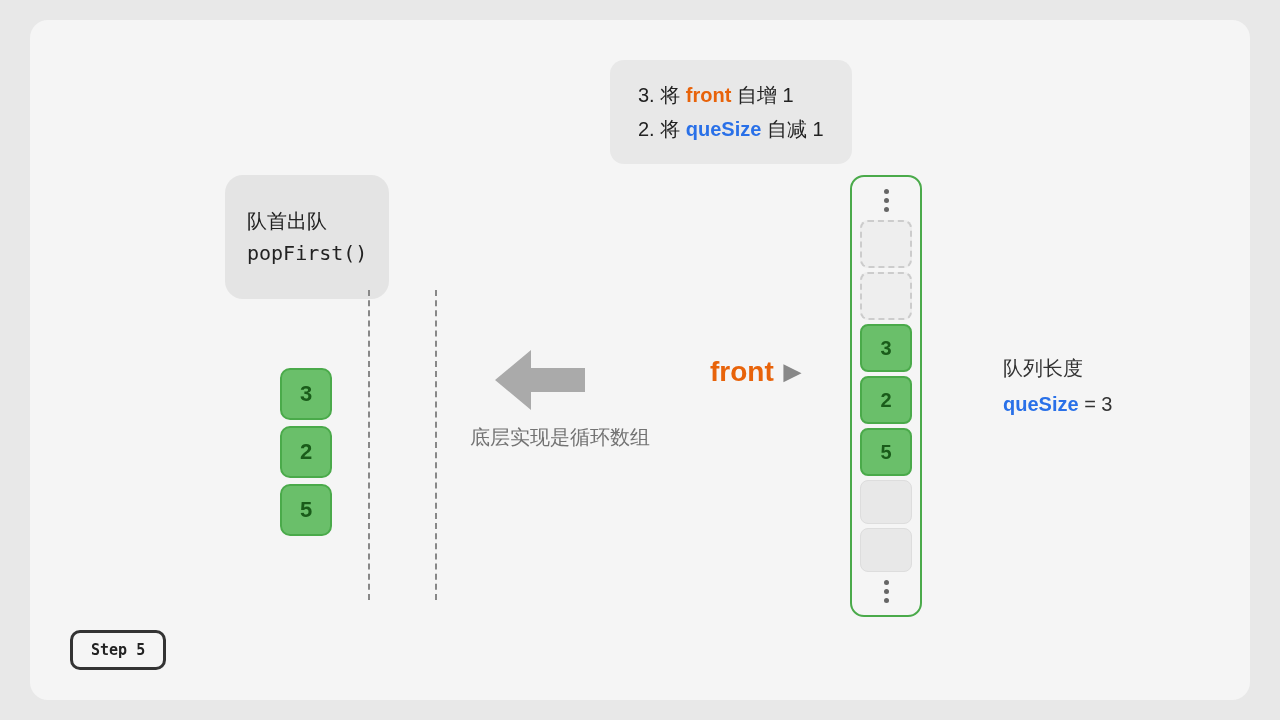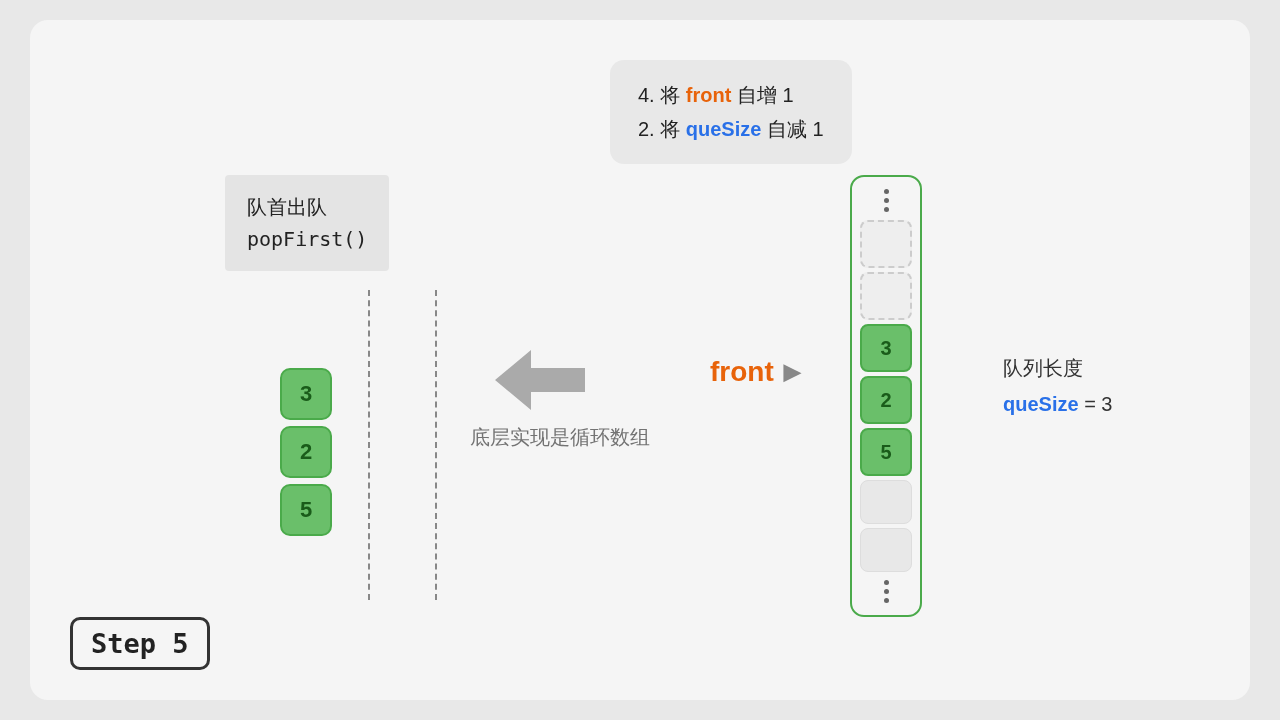--- a/index.html
+++ b/index.html
@@ -22,21 +22,21 @@
     }
 
     
     .step-badge {
       position: absolute;
       bottom: 30px;
       left: 40px;
       border: 3px solid #333;
       border-radius: 10px;
       padding: 8px 18px;
-      font-size: 27px;
+      font-size: 15px;
       font-weight: bold;
       font-family: monospace;
       color: #222;
       background: #f5f5f5;
     }
 
     
     .info-box {
       position: absolute;
       top: 40px;
@@ -50,22 +50,22 @@
     }
     .info-box .kw-orange { color: #e8630a; font-weight: bold; }
     .info-box .kw-blue { color: #2970e8; font-weight: bold; }
 
     
     .popfirst-box {
       position: absolute;
       top: 155px;
       left: 195px;
       background: #e4e4e4;
-      border-radius: 4px;
-      padding: 16px 22px;
+      border-radius: 18px;
+      padding: 30px 22px;
       font-size: 20px;
       line-height: 1.6;
       color: #222;
       font-family: monospace;
     }
     .left-cell {
       width: 52px;
       height: 52px;
       background: #6abf6a;
       border-radius: 10px;
@@ -204,21 +204,21 @@
     }
     .queue-info .kw-blue { color: #2970e8; font-weight: bold; }
   </style>
 </head>
 <body>
 
 <div class="slide">
 
   <div class="info-box">
     <div>
-      <span>4. 将 </span><span class="kw-orange">front</span><span> 自增 1</span>
+      <span>3. 将 </span><span class="kw-orange">front</span><span> 自增 1</span>
     </div>
     <div>
       <span>2. 将 </span><span class="kw-blue">queSize</span><span> 自减 1</span>
     </div>
   </div>
 
   <div class="popfirst-box">
     <div>队首出队</div>
     <div>popFirst()</div>
   </div>

